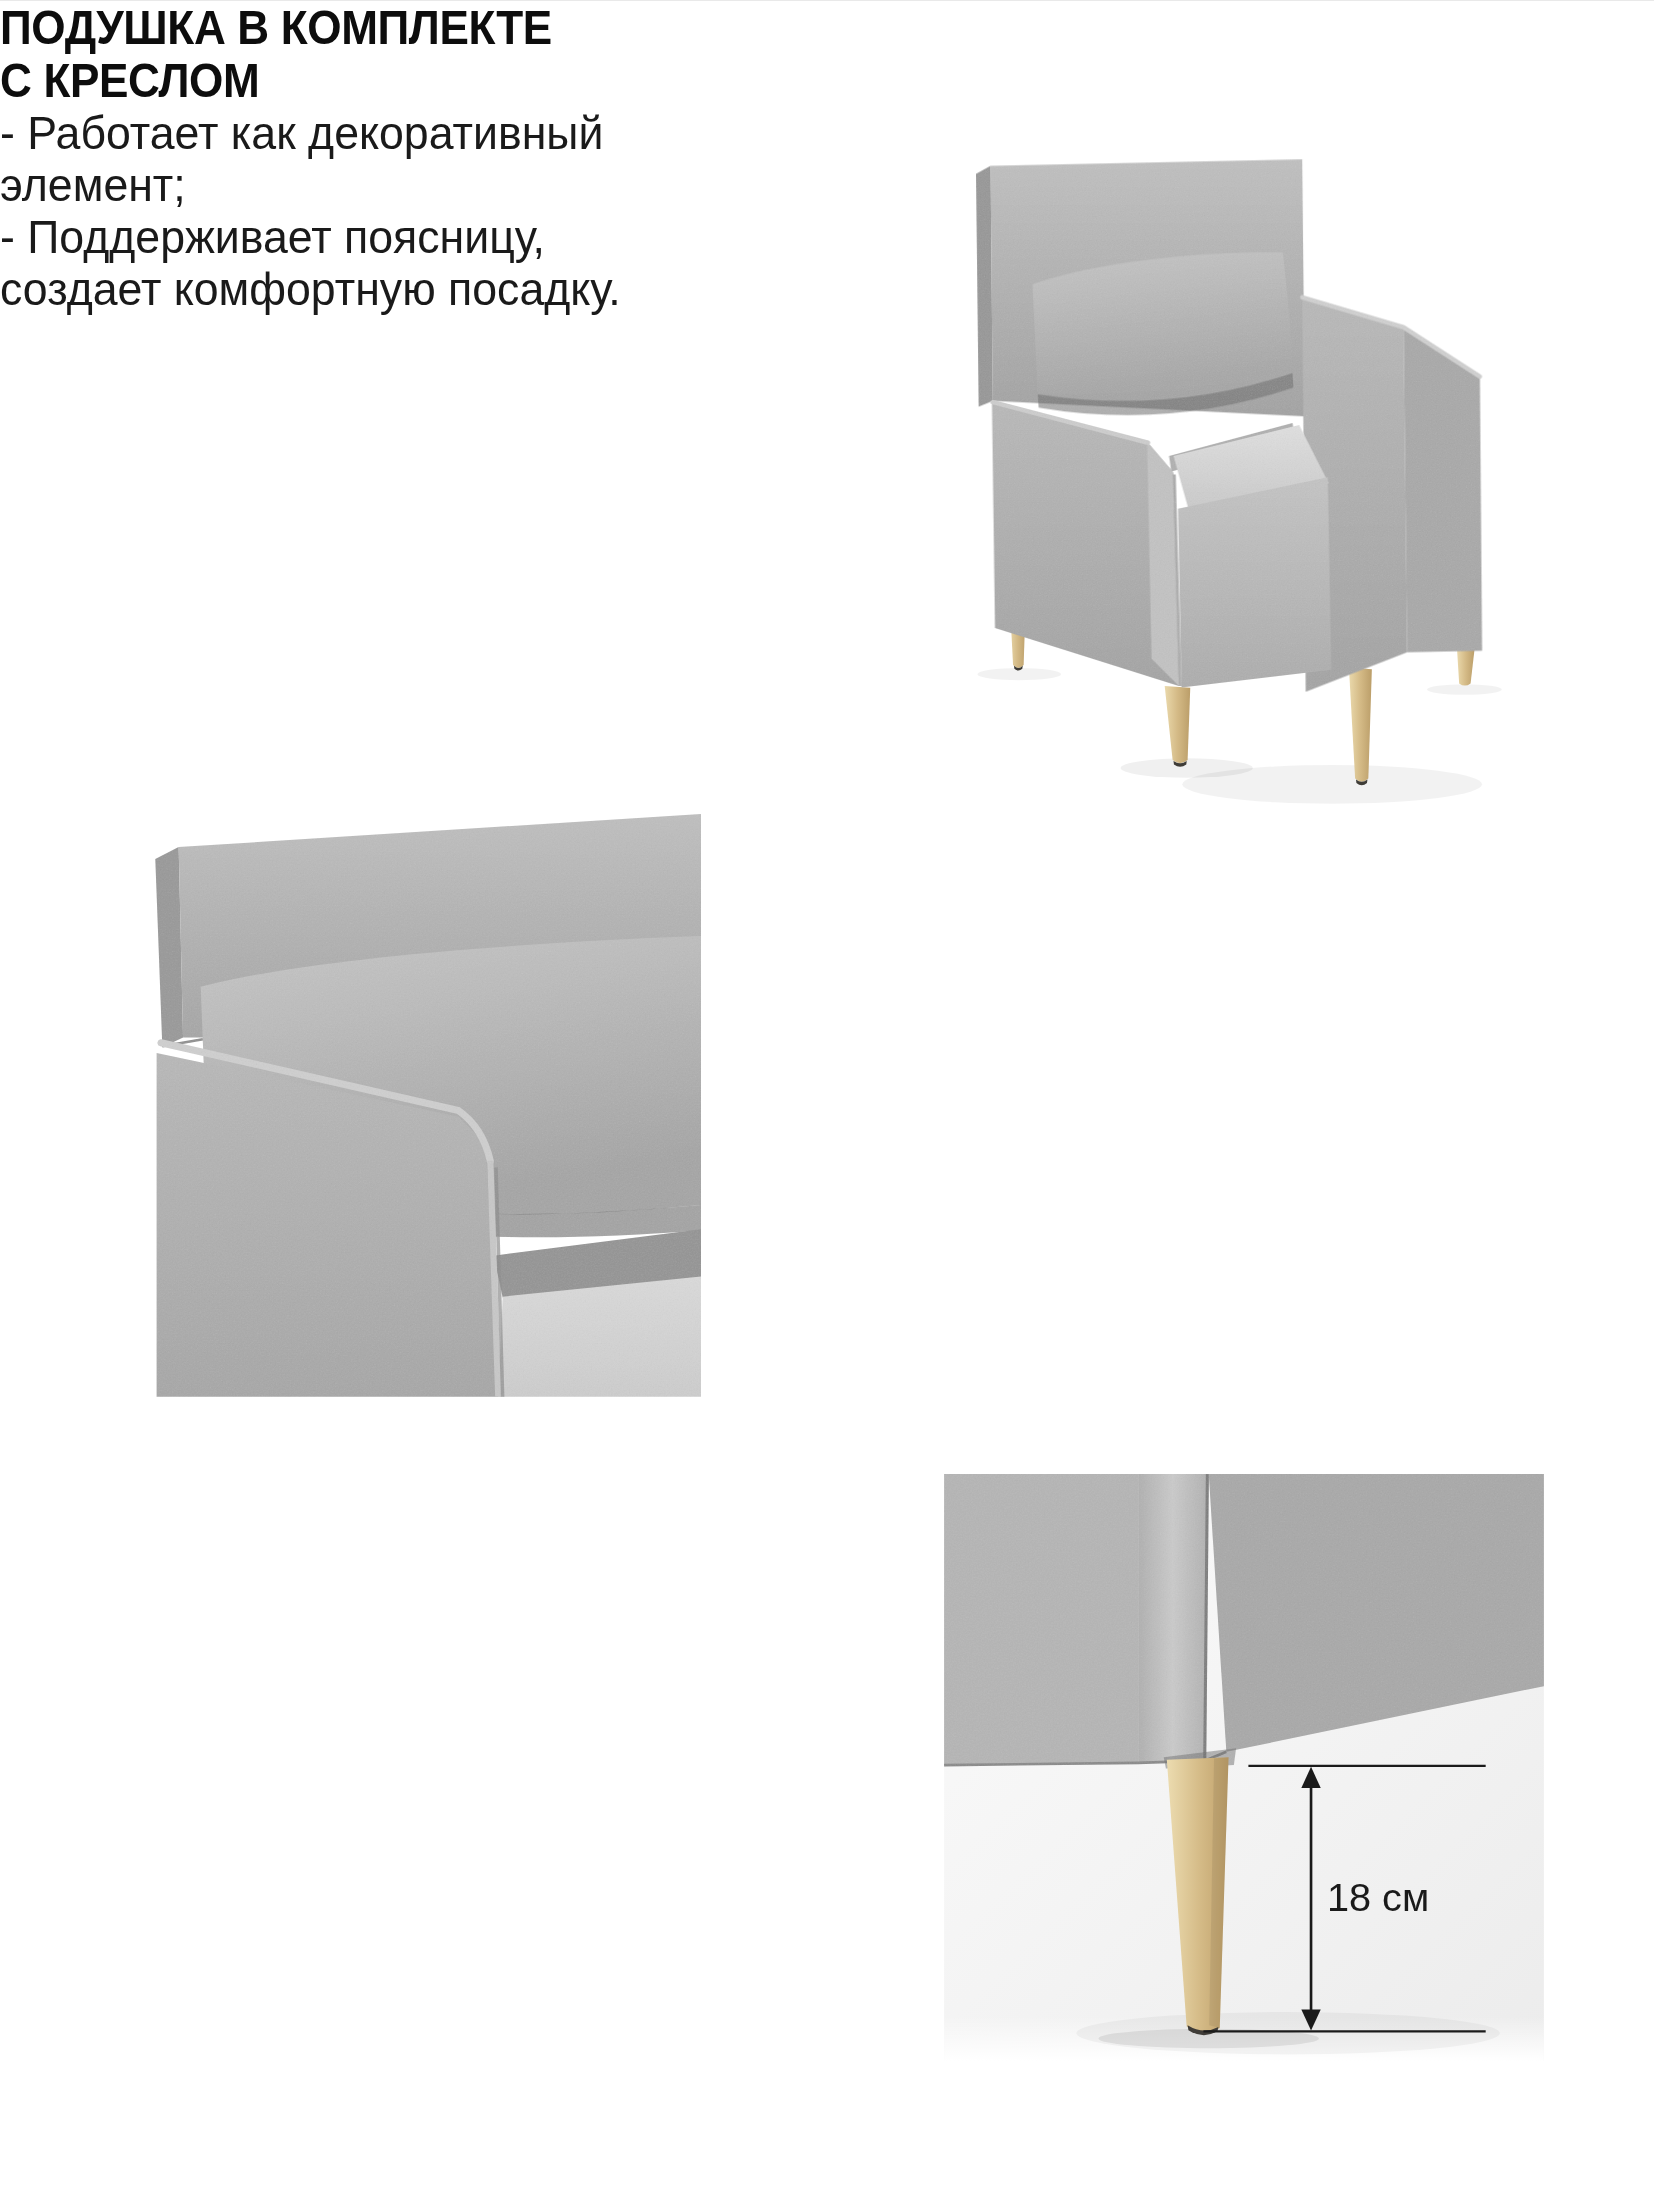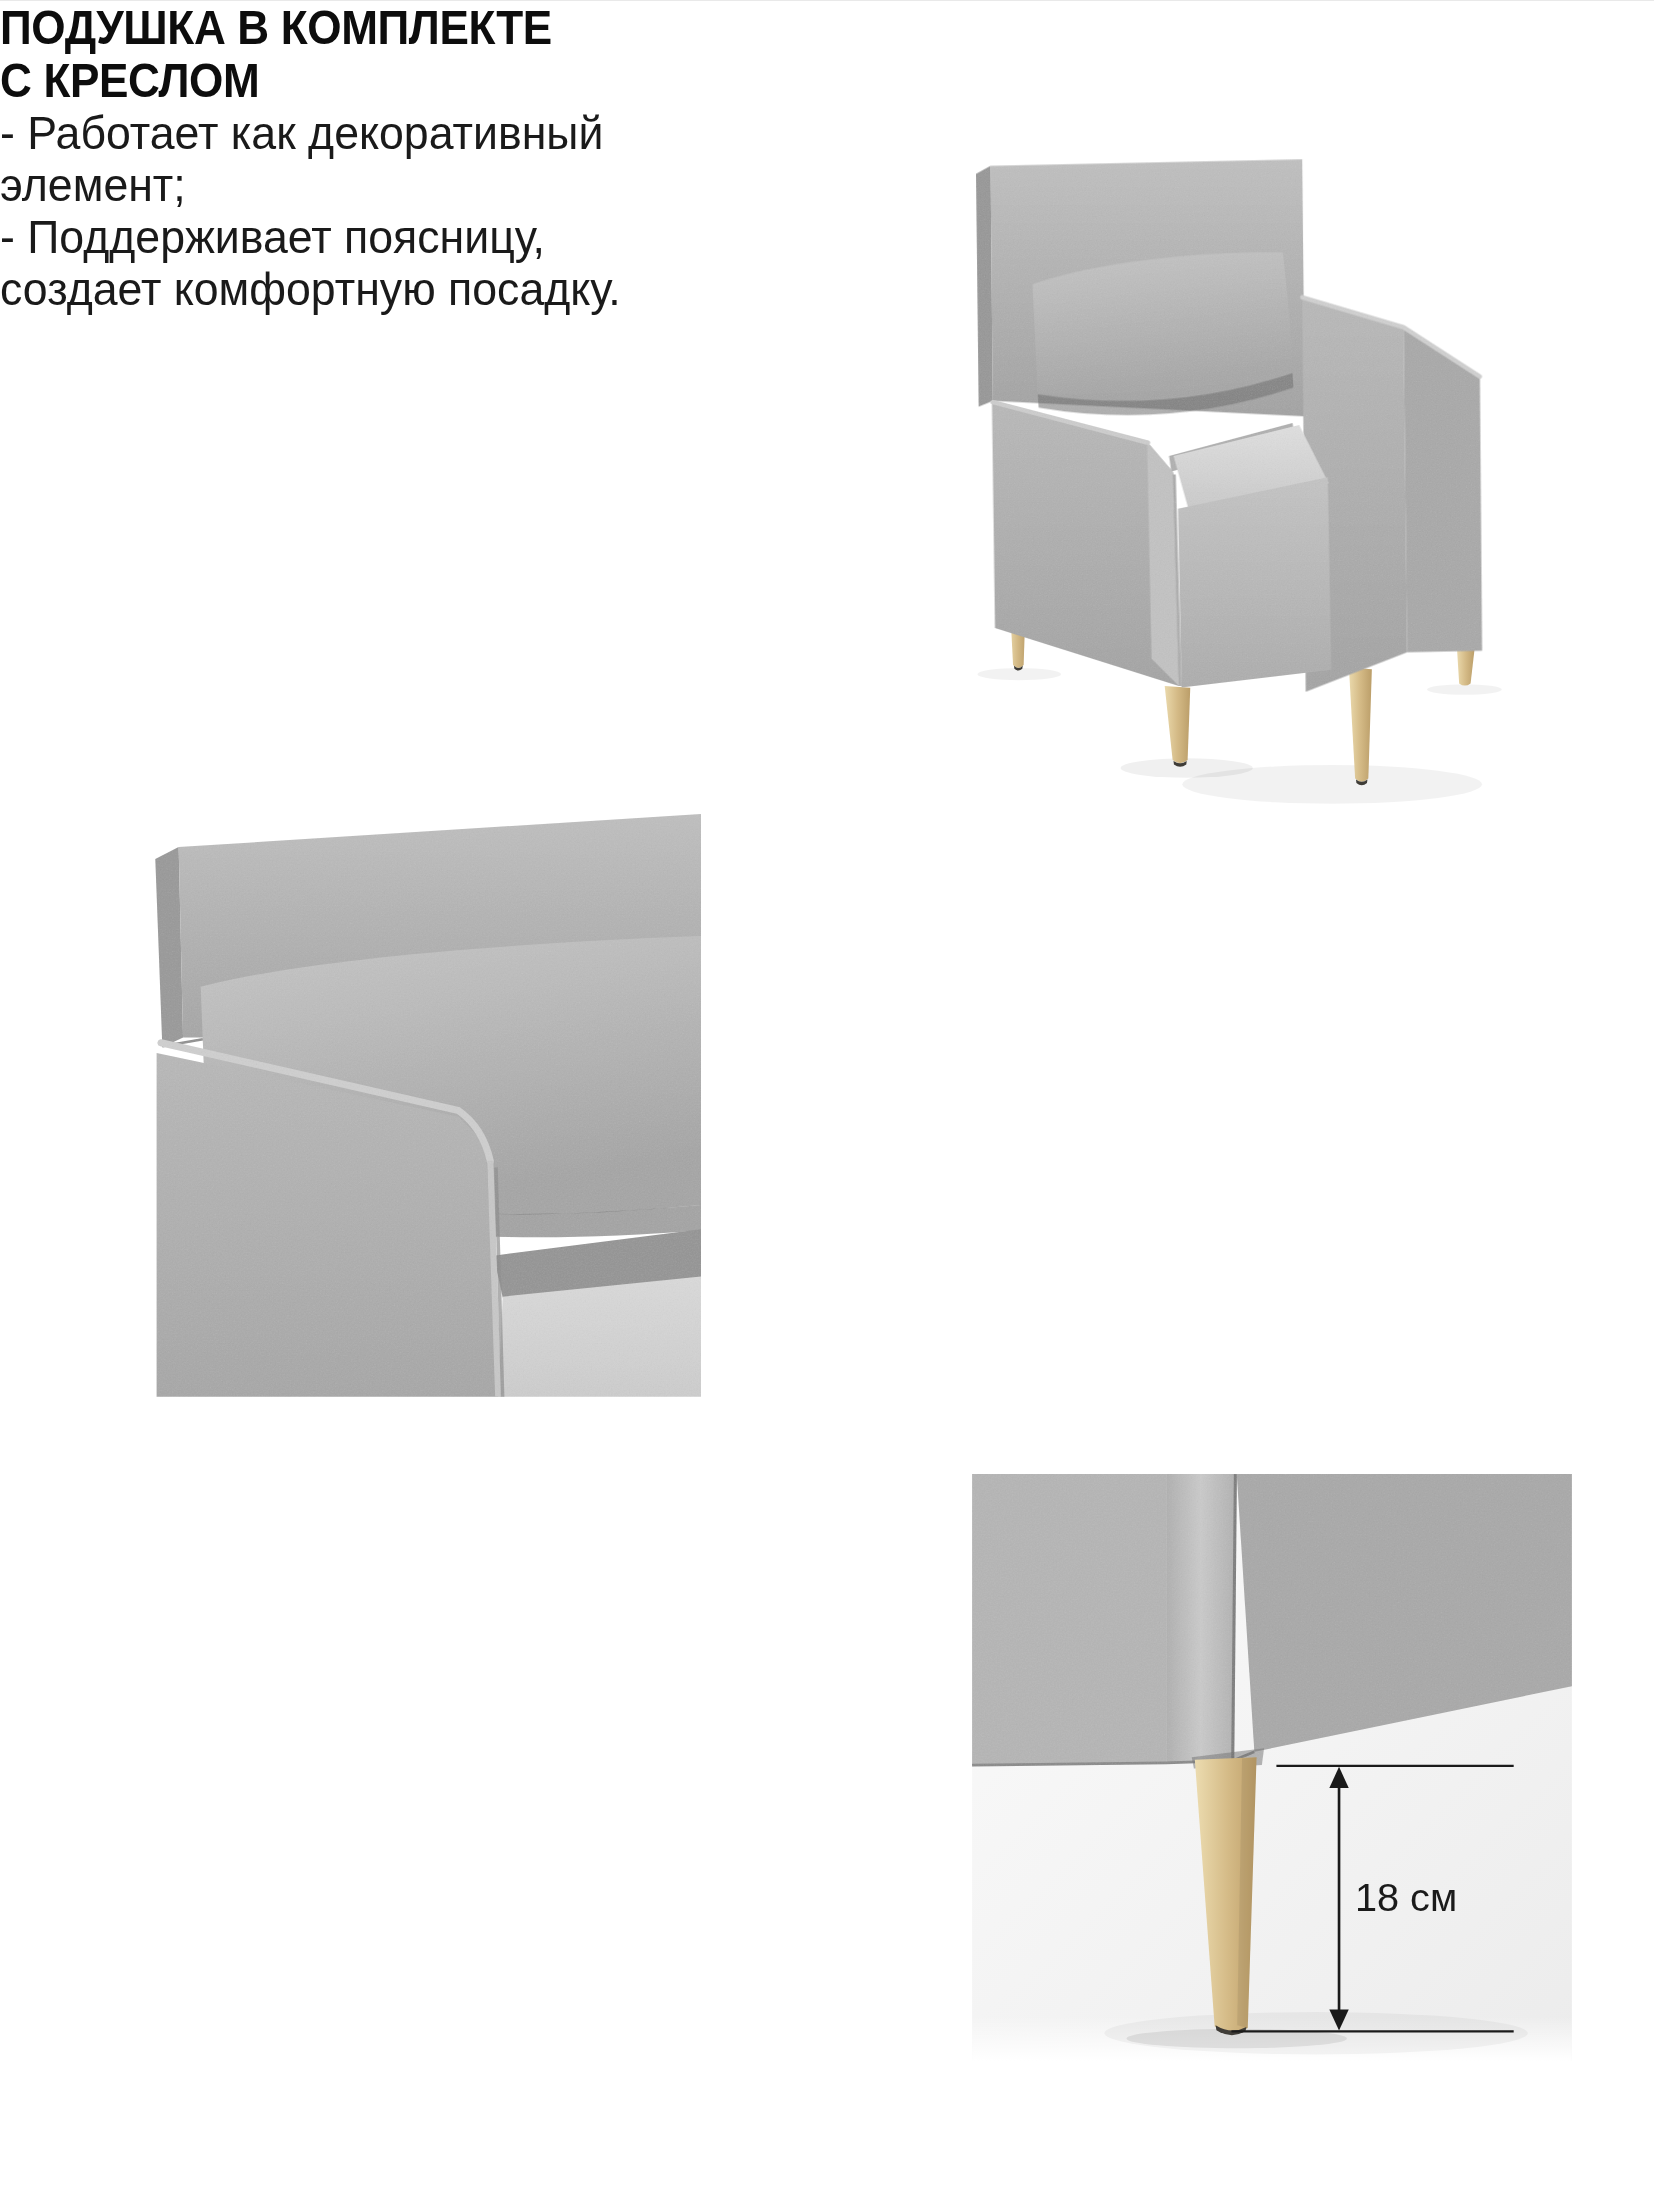--- a/index.html
+++ b/index.html
@@ -27,21 +27,21 @@
   .tb-body p + p{margin-top:6.2px;}
   #s1-heading{left:130px;top:230px;width:750px;}
   #s1-body  {left:120px;top:378px;width:750px;}
   #s2-heading{left:800px;top:960px;width:838px;}
   #s2-body  {left:794px;top:1036px;width:860px;}
   #s3-heading{left:127px;top:1523px;width:838px;}
   #s3-body  {left:121px;top:1606px;width:838px;}
   figure{position:absolute;display:block;}
   #photo-armchair{left:887px;top:146px;width:681px;height:662px;}
   #photo-closeup {left:150px;top:807px;width:551px;height:589px;}
-  #photo-leg     {left:972px;top:1473px;width:600px;height:587px;}
+  #photo-leg     {left:944px;top:1473px;width:600px;height:587px;}
   svg{display:block;width:100%;height:100%;}
   .dim-label{font-family:"Liberation Sans","DejaVu Sans",sans-serif;font-weight:500;fill:var(--line);}
 </style>
 </head>
 <body>
 
 <div class="canvas">
 
   <section class="text-block">
     <h2 class="tb-heading" id="s1-heading">ПОДУШКА В КОМПЛЕКТЕ

